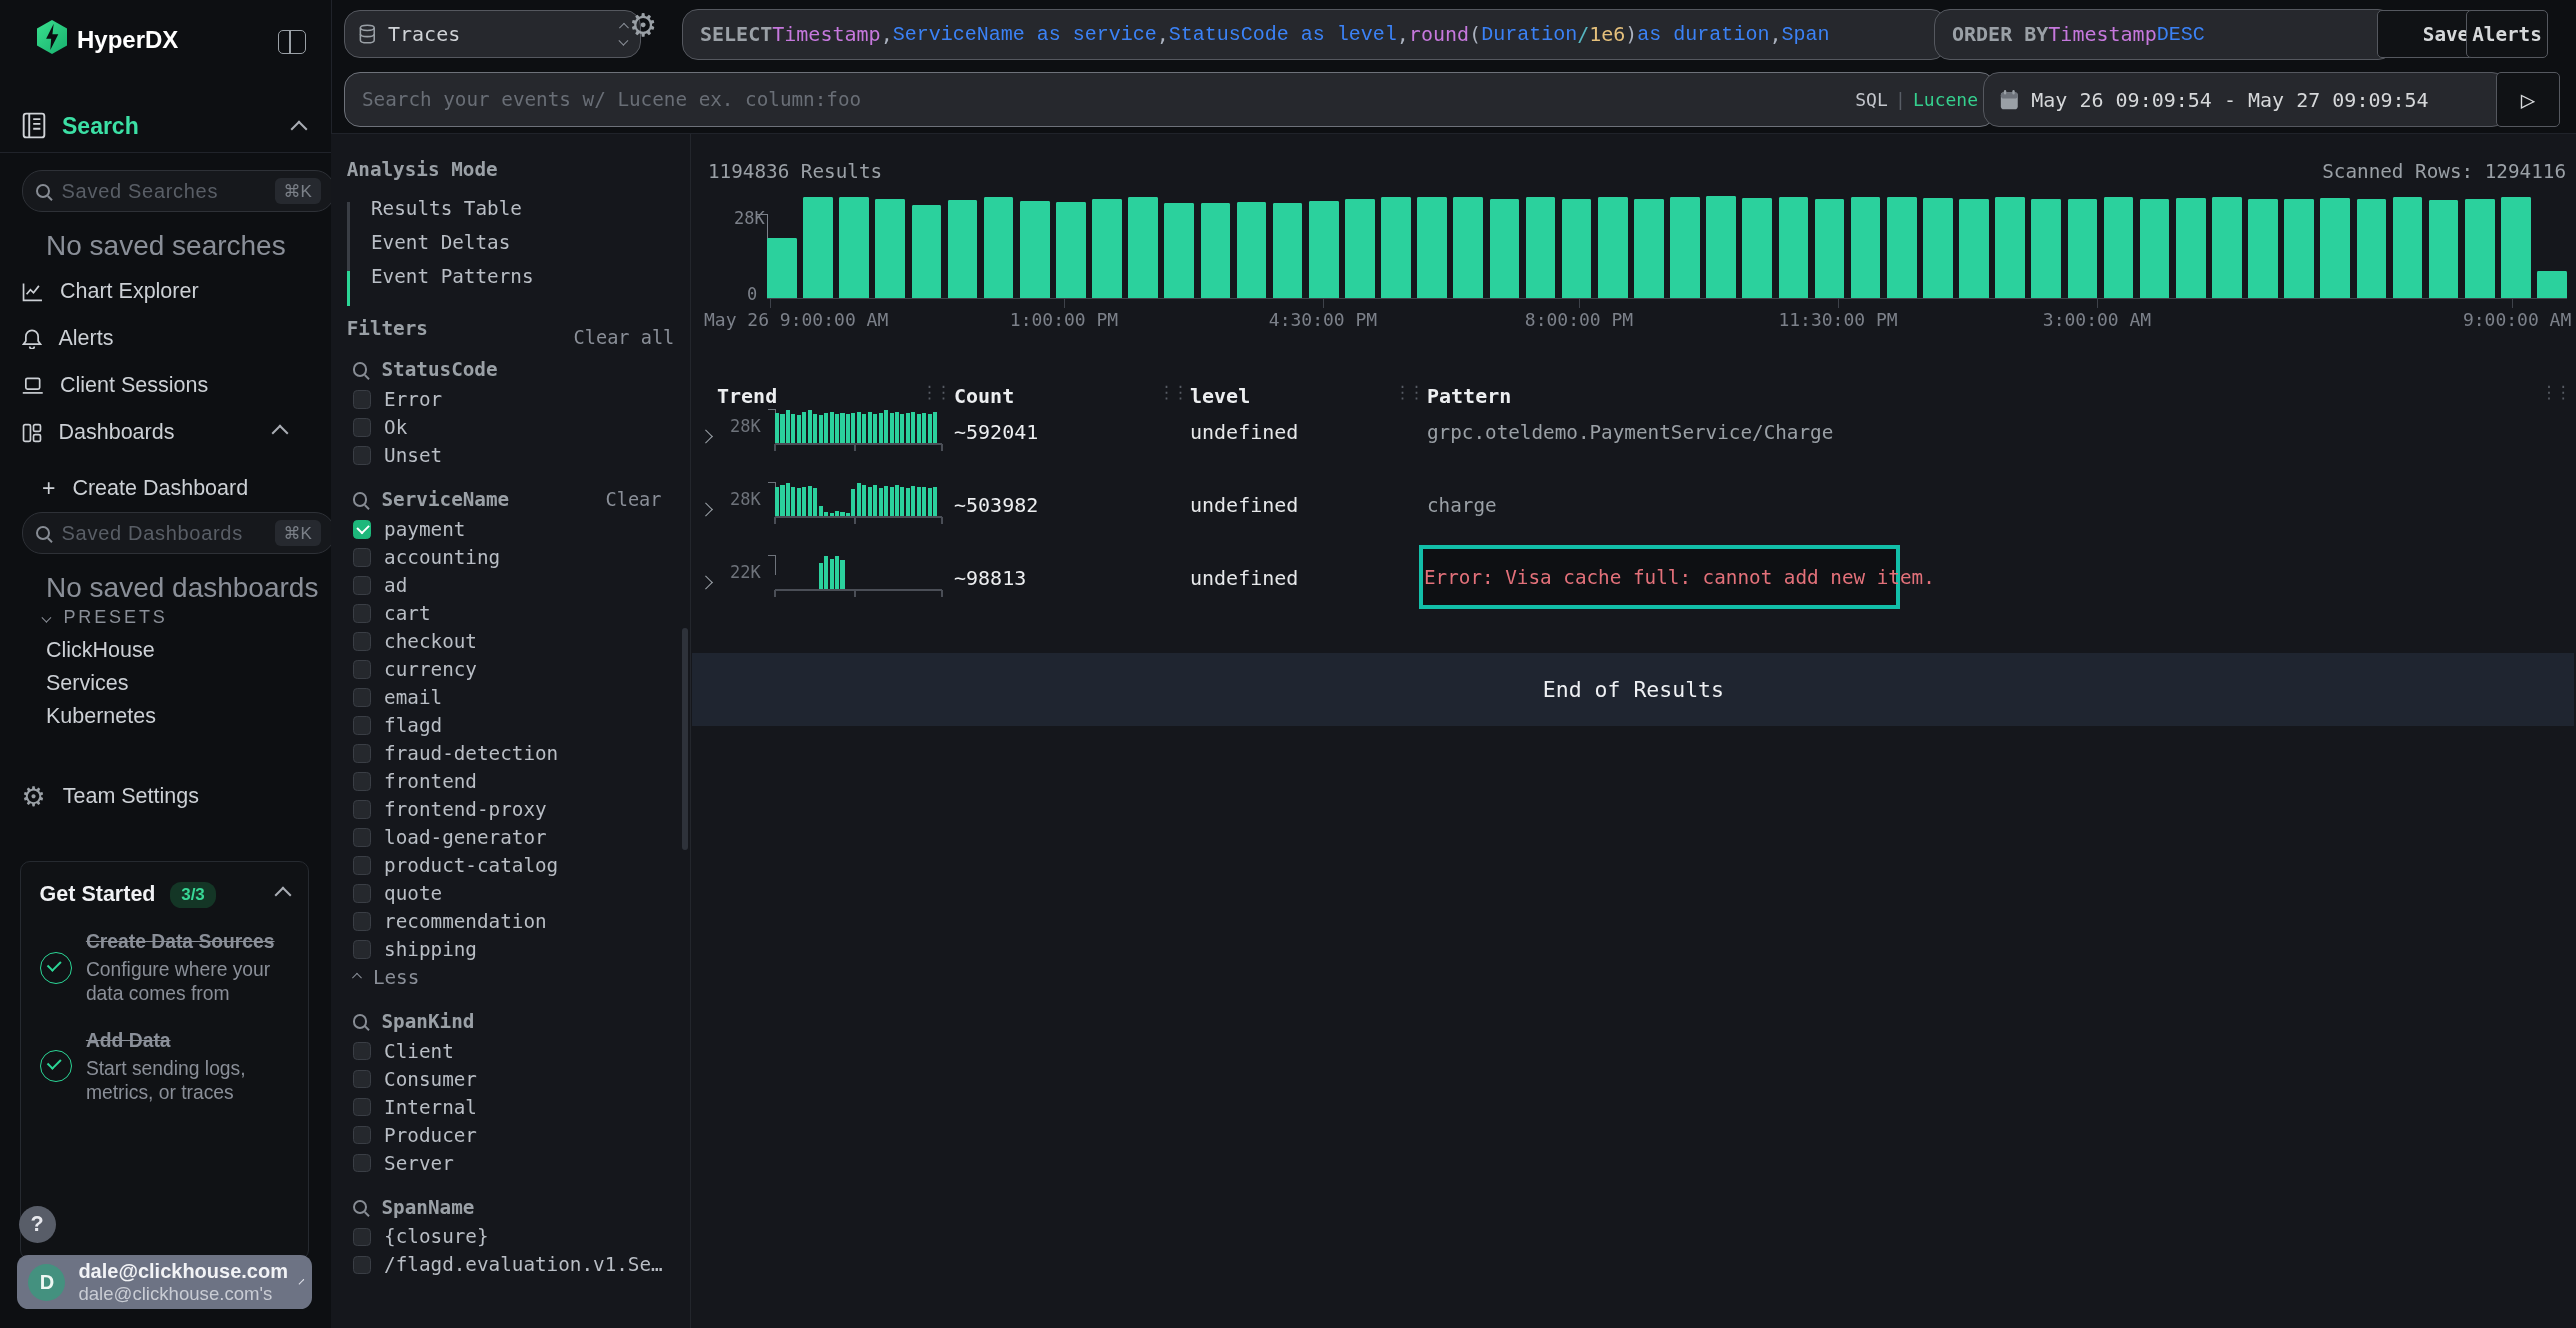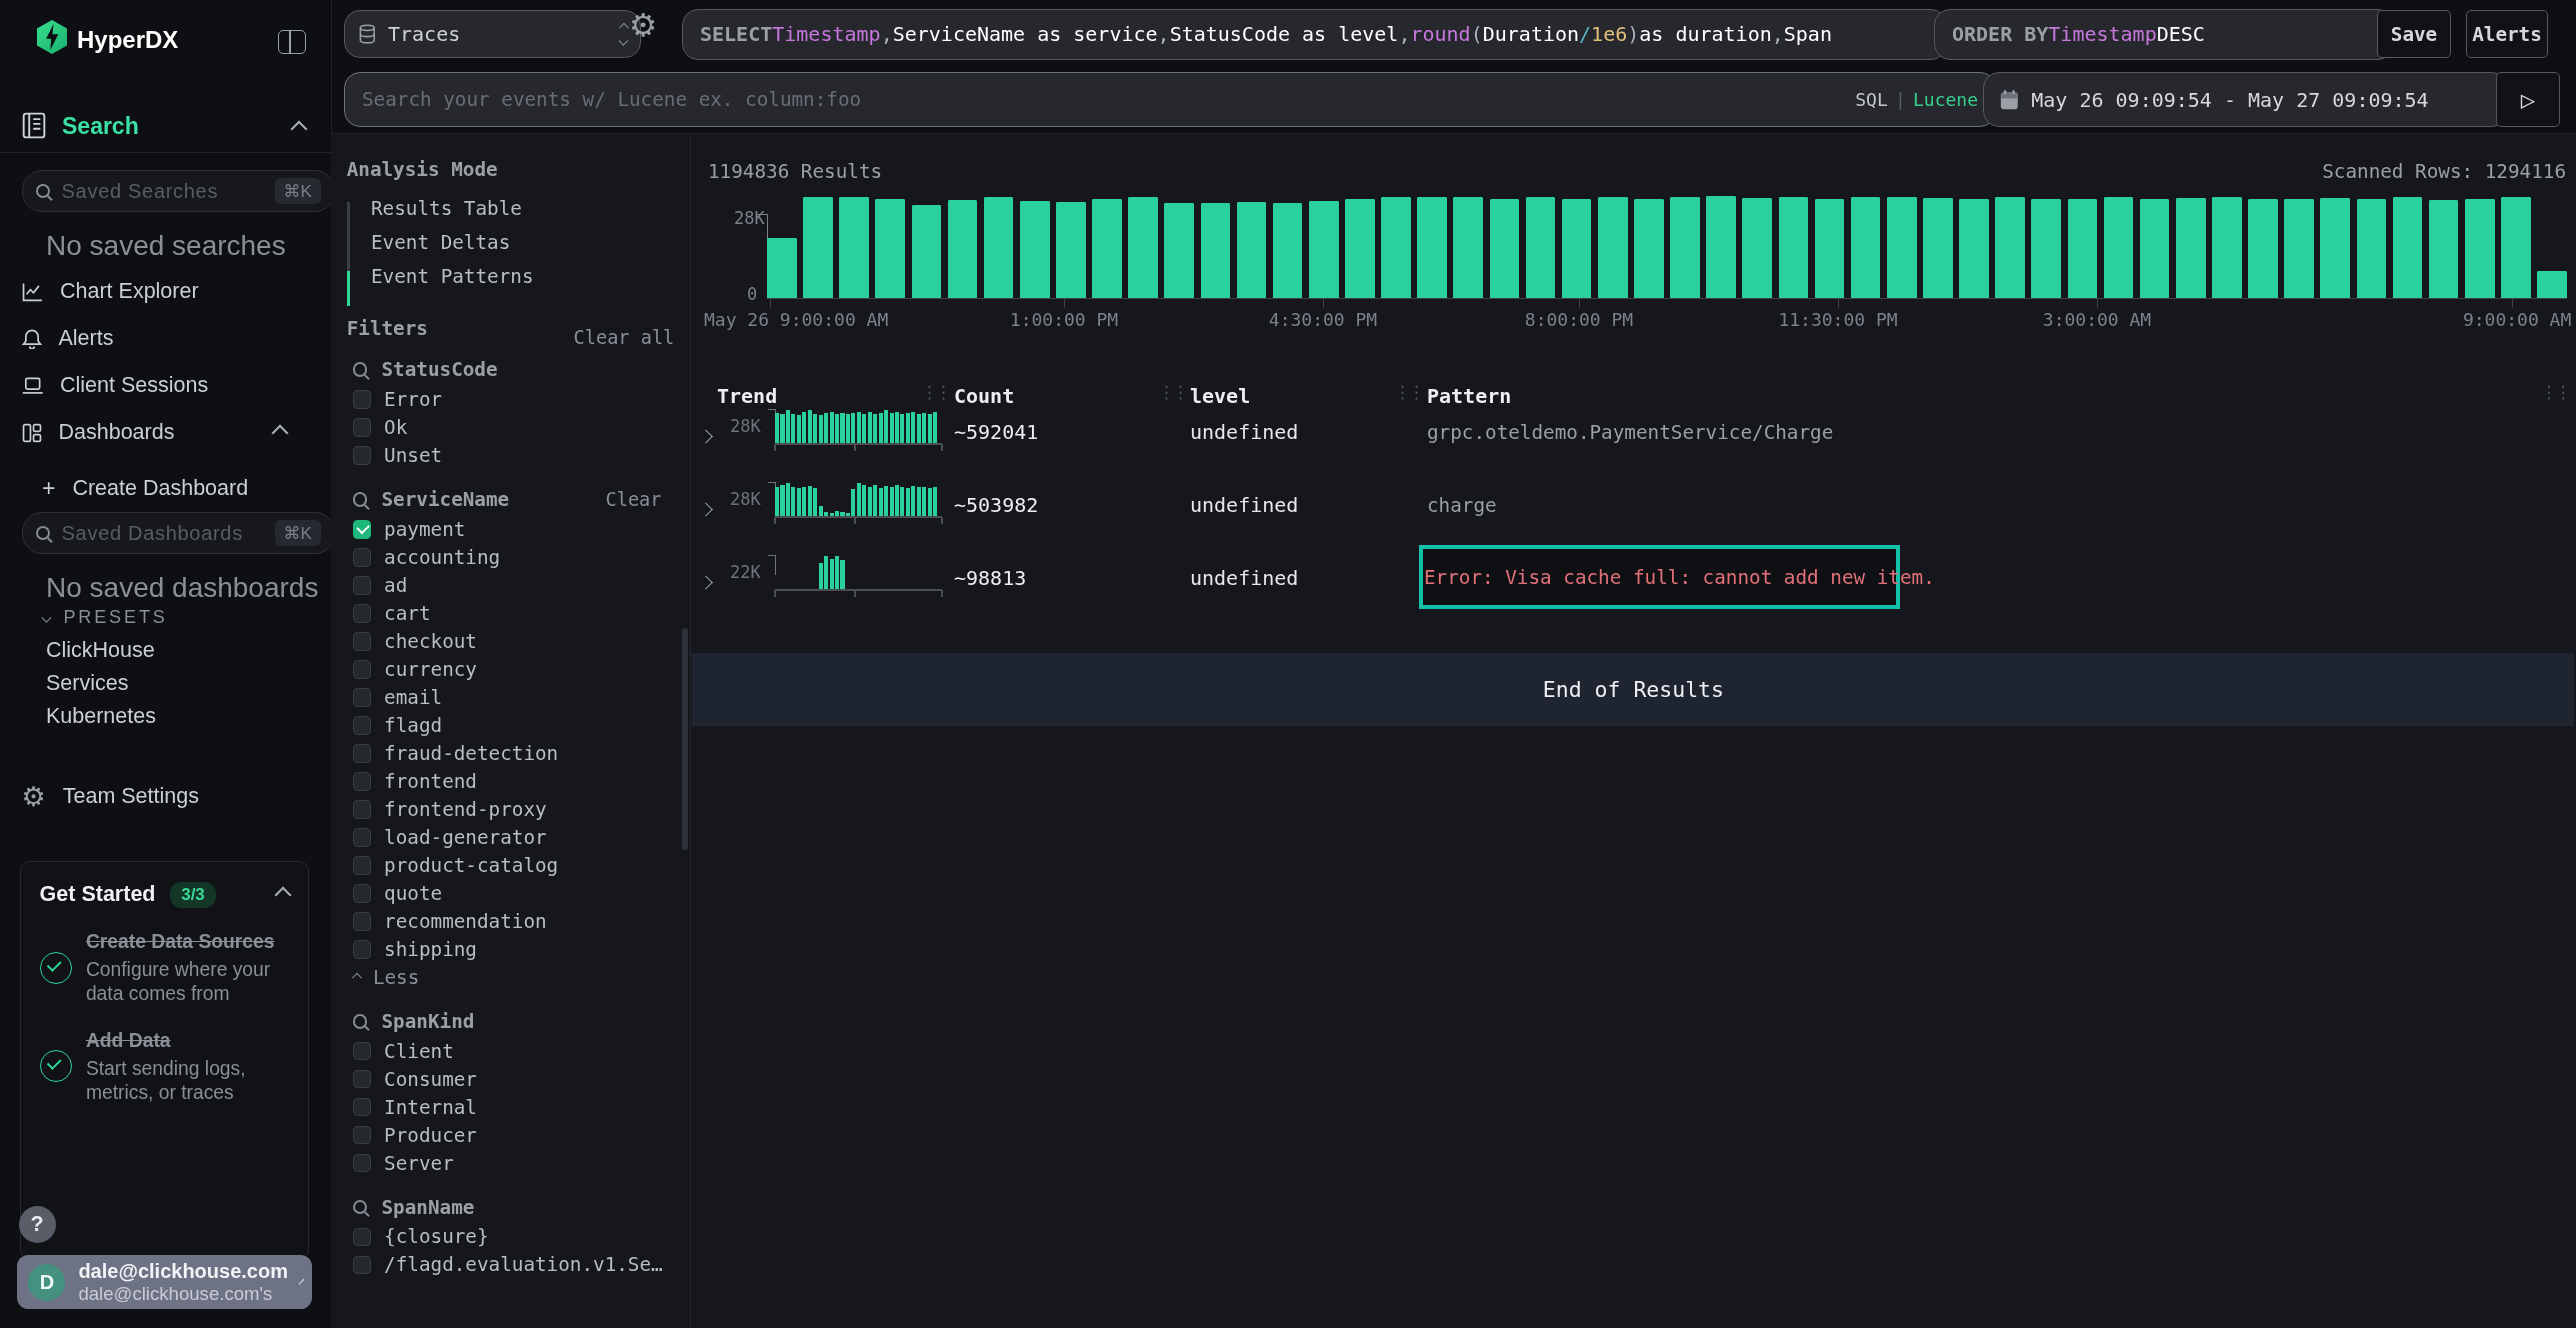--- a/index.html
+++ b/index.html
@@ -10,33 +10,33 @@
 
   
   .topbar{position:absolute;left:331px;top:0;width:2245px;height:133px;background:#0d0f12;border-bottom:0.7px solid #20232a;}
   .box{background:#26282d;border:1.1px solid #55585f;border-radius:16px;display:flex;align-items:center;}
   .src-select{left:13px;top:10px;width:269px;height:46px;padding:0 13px;gap:11.4px;color:#cfd2d6;font-size:20px;}
   .src-arrows{margin-left:auto;display:flex;flex-direction:column;gap:5px;color:#8a8f98;}
   .gear-btn{left:298px;top:7.2px;font-size:31.5px;color:#9aa0a6;font-family:"DejaVu Sans",sans-serif;}
   .sql-box{left:351px;top:8.6px;width:1229px;height:49px;padding:0 17px;font-size:20px;overflow:hidden;white-space:nowrap;}
   .orderby-box{left:1603px;top:8.6px;width:424px;height:49px;padding:0 17px;font-size:20px;overflow:hidden;white-space:nowrap;}
   .tb-btn{background:#101215;border:1.1px solid #55585f;border-radius:5px;color:#d6d8da;font-size:19.3px;font-weight:bold;display:flex;align-items:center;justify-content:center;}
-  .btn-save{left:2046px;top:10px;width:72px;height:46px;}
+  .btn-save{left:2046px;top:10px;width:72px;height:46px;padding-left:32px;}
   .btn-alerts{left:2135px;top:10px;width:80px;height:46px;}
   .search-box{left:13px;top:72px;width:1616px;height:53px;padding:0 17px;border-color:#6e727a;}
   .search-ph{color:#696e76;font-size:19.3px;}
   .qlang{margin-left:auto;font-size:18px;color:#c3c6cc;}
   .qlang .divider{color:#585d65;padding:0 7.2px;}
   .qlang .lucene{color:#35d08e;}
   .date-box{left:1652px;top:72px;width:492px;height:53px;padding:0 15.7px;gap:13px;font-size:20px;color:#d6d8da;}
   .run-btn{left:2165px;top:72px;width:62px;height:53px;font-size:24px;font-weight:normal;color:#d6d8da;}
 
   .c-kw{color:#9aa0a6;font-weight:bold;}
   .c-purple{color:#c678dd;}
-  .c-red{color:#ffffff;}
+  .c-red{color:#3b82f6;font-family:Liberation Mono, monospace;}
   .c-cyan{color:#56b6c2;}
   .c-yellow{color:#e5c07b;}
   .c-plain{color:#abb2bf;}
 
   
   .leftcol{position:absolute;left:0;top:0;width:331px;height:1328px;background:#0d0f12;border-right:0.7px solid #20232a;}
   .logo{position:absolute;left:37px;top:20px;width:30px;height:34px;background:linear-gradient(135deg,#3ae08f,#17b06e);
         clip-path:polygon(50% 0,100% 25%,100% 75%,50% 100%,0 75%,0 25%);}
   .logo::after{content:"";position:absolute;left:15%;top:8%;width:70%;height:84%;background:#0b0d10;
         clip-path:polygon(58% 4%,22% 56%,46% 56%,42% 96%,80% 40%,52% 40%);}

